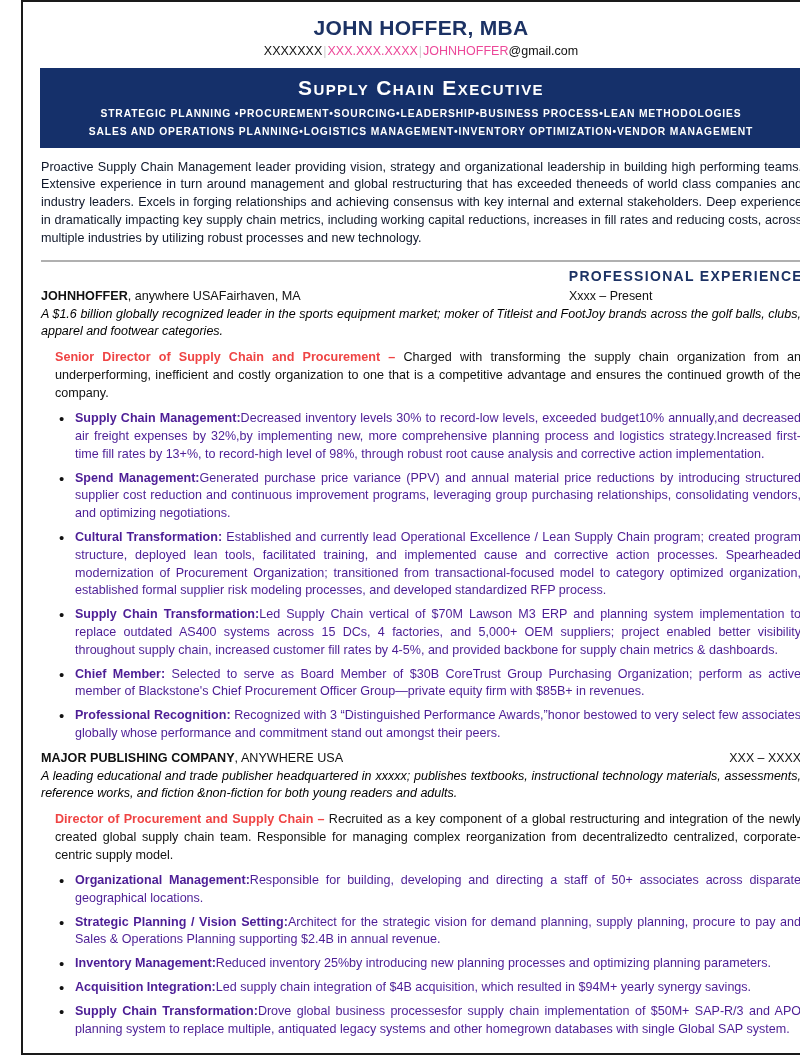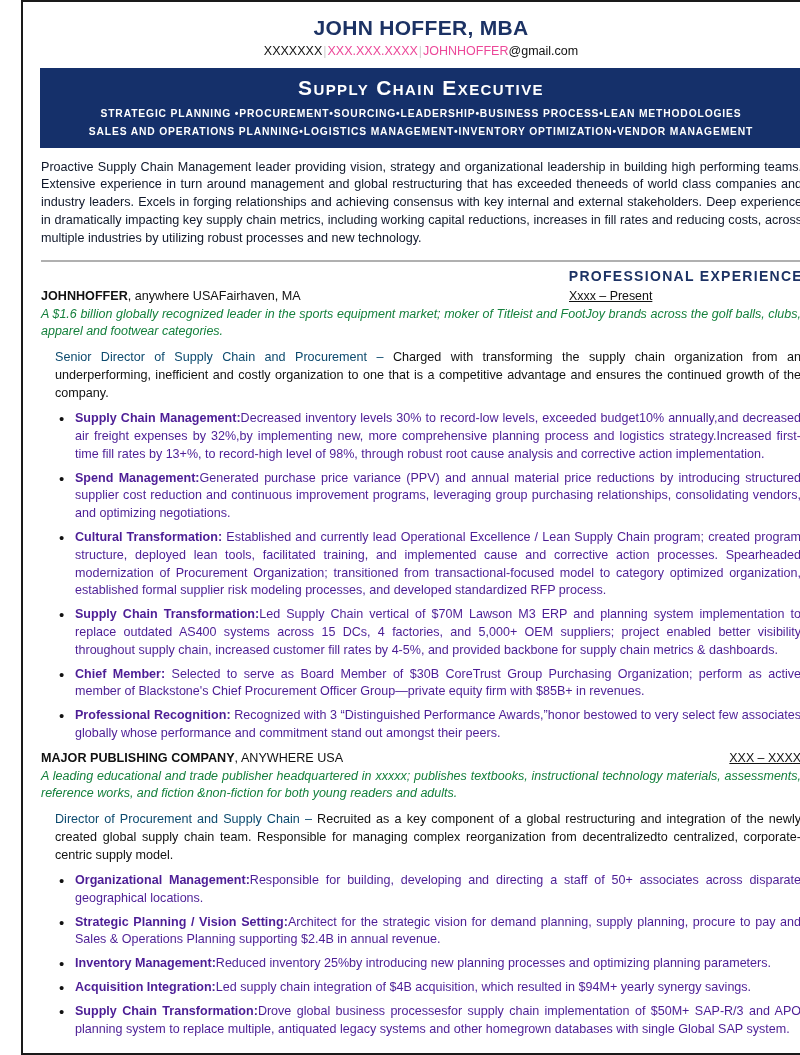--- a/index.html
+++ b/index.html
@@ -102,45 +102,44 @@
     font-size: 12.6px;
     line-height: 1.35;
     margin: 0 2px 0 2px;
     color: #111111;
   }
   .company-name { font-weight: bold; }
   .company-date {
     position: absolute;
     top: 0;
     font-size: 12.4px;
-    text-decoration: underline;
   }
   .company-date.mid { left: 528px; }
   .company-date.right { right: 0; }
 
   .company-desc {
     font-style: italic;
     font-size: 12.5px;
     line-height: 1.38;
     text-align: justify;
     margin: 1px 2px 0 2px;
-    color: #15803d;
+    color: #000000;
   }
 
   
   .role {
     text-align: justify;
     font-size: 12.6px;
     line-height: 1.42;
     margin: 9px 2px 0 16px;
     color: #111111;
   }
   .role-title {
-    color: #0c4a6e;
-    font-weight: normal;
+    color: #ef4444;
+    font-weight: bold;
   }
 
   
   ul.bullets {
     list-style: none;
     margin: 7px 2px 0 2px;
     padding: 0;
   }
   ul.bullets li {
     position: relative;

